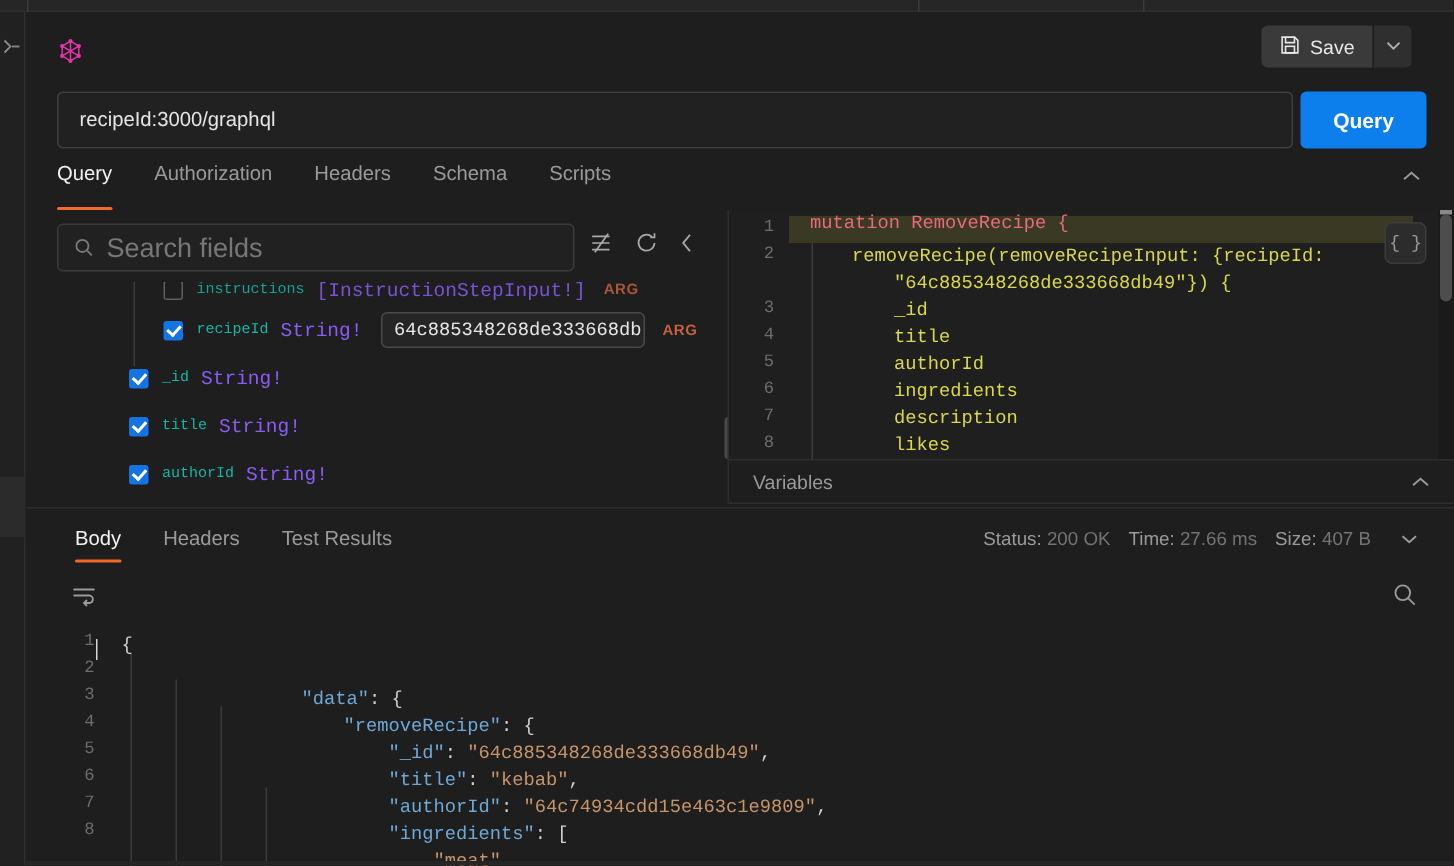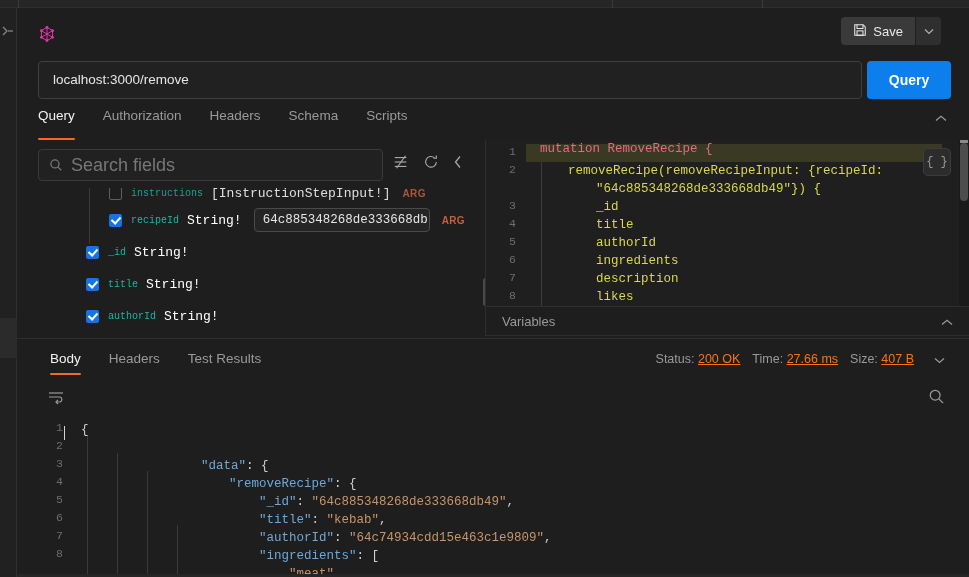--- a/index.html
+++ b/index.html
@@ -107,21 +107,21 @@
     width: 13px; height: 13px; border-radius: 2px; background: #1574e3;
     position: relative; flex: none; margin-right: 9px; cursor: pointer;
   }
   .cb::after {
     content: ""; position: absolute; left: 4px; top: 1px; width: 4px; height: 7px;
     border: solid #fff; border-width: 0 2px 2px 0; transform: rotate(42deg);
   }
   .cb.empty { background: transparent; border: 1px solid #6a6a6a; }
   .cb.empty::after { display: none; }
   .fname { font-family: "Liberation Mono", monospace; font-size: 10px; color: #14b8a6; font-weight: normal; }
-  .ftype { font-family: "Liberation Mono", monospace; font-size: 13px; color: #ffffff; margin-left: 8px; }
+  .ftype { font-family: "Liberation Mono", monospace; font-size: 13px; color: #8b5cf6; margin-left: 8px; }
   .argtag { font-size: 10px; color: #c4603f; letter-spacing: .4px; margin-left: 12px; font-weight: bold; }
   .arginput {
     margin-left: 12px; background: #252525; border: 1px solid #4a4a4a; border-radius: 4px;
     height: 24px; width: 176px; color: #e6e6e6; font-family: "Liberation Mono", monospace;
     font-size: 12.5px; padding: 0 8px; line-height: 22px; overflow: hidden;
   }
   .fields-sb { position: absolute; left: 466px; top: 138px; width: 5px; height: 28px; background: #4a4a4a; border-radius: 3px; }
 
   
   .editor { position: absolute; left: 469px; top: 0; width: 483px; height: 166px; background: #1f1f1f; overflow: hidden; }
@@ -159,21 +159,21 @@
     font-size: 13.5px; color: #9a9a9a; margin-right: 28px; padding-bottom: 9px;
     position: relative; cursor: pointer; white-space: nowrap;
   }
   .rtab.active { color: #f2f2f2; }
   .rtab.active::after {
     content: ""; position: absolute; left: 0; right: 0; bottom: 0;
     height: 2px; background: #f2692b; border-radius: 1px;
   }
   .status { position: absolute; right: 55px; top: 13px; font-size: 12.5px; white-space: nowrap; }
   .status .k { color: #9a9a9a; }
-  .status .v { color: #f97316; text-decoration: underline; }
+  .status .v { color: #737373; }
   .status .gap { display: inline-block; width: 12px; }
   .status-chev { position: absolute; right: 24px; top: 16px; color: #9a9a9a; font-size: 10px; cursor: pointer; }
 
   .resp-toolbar { position: absolute; left: 0; top: 44px; width: 952px; height: 30px; }
   .wrap-ic { position: absolute; left: 30px; top: 6px; cursor: pointer; }
   .search-ic { position: absolute; right: 24px; top: 5px; cursor: pointer; }
 
   .respbody { position: absolute; left: 0; top: 78px; width: 952px; height: 161px; overflow: hidden; }
   .rgutter { position: absolute; left: 0; top: 0; width: 58px; height: 161px; }
   .rln { position: absolute; right: 12px; font-family: "Liberation Mono", monospace; font-size: 11.5px; color: #6d6d6d; }
@@ -242,21 +242,21 @@
         <div class="save-caret">
           <span>
             <svg width="10" height="7" viewBox="0 0 10 7">
                 <path d="M1 1.5 L5 5.5 L9 1.5" stroke="#b0b0b0" stroke-width="1.2" fill="none"></path>
               </svg>
           </span>
         </div>
       </div>
     </div>
 
-    <div class="urlbar" title="Enter URL">localhost:3000/remove</div>
+    <div class="urlbar" title="Enter URL">recipeId:3000/graphql</div>
     <button class="query-btn">Query</button>
 
     <div class="reqtabs">
       <div class="reqtab active">Query</div>
       <div class="reqtab">Authorization</div>
       <div class="reqtab">Headers</div>
       <div class="reqtab">Schema</div>
       <div class="reqtab">Scripts</div>
     </div>
     <div class="hdr-collapse">

